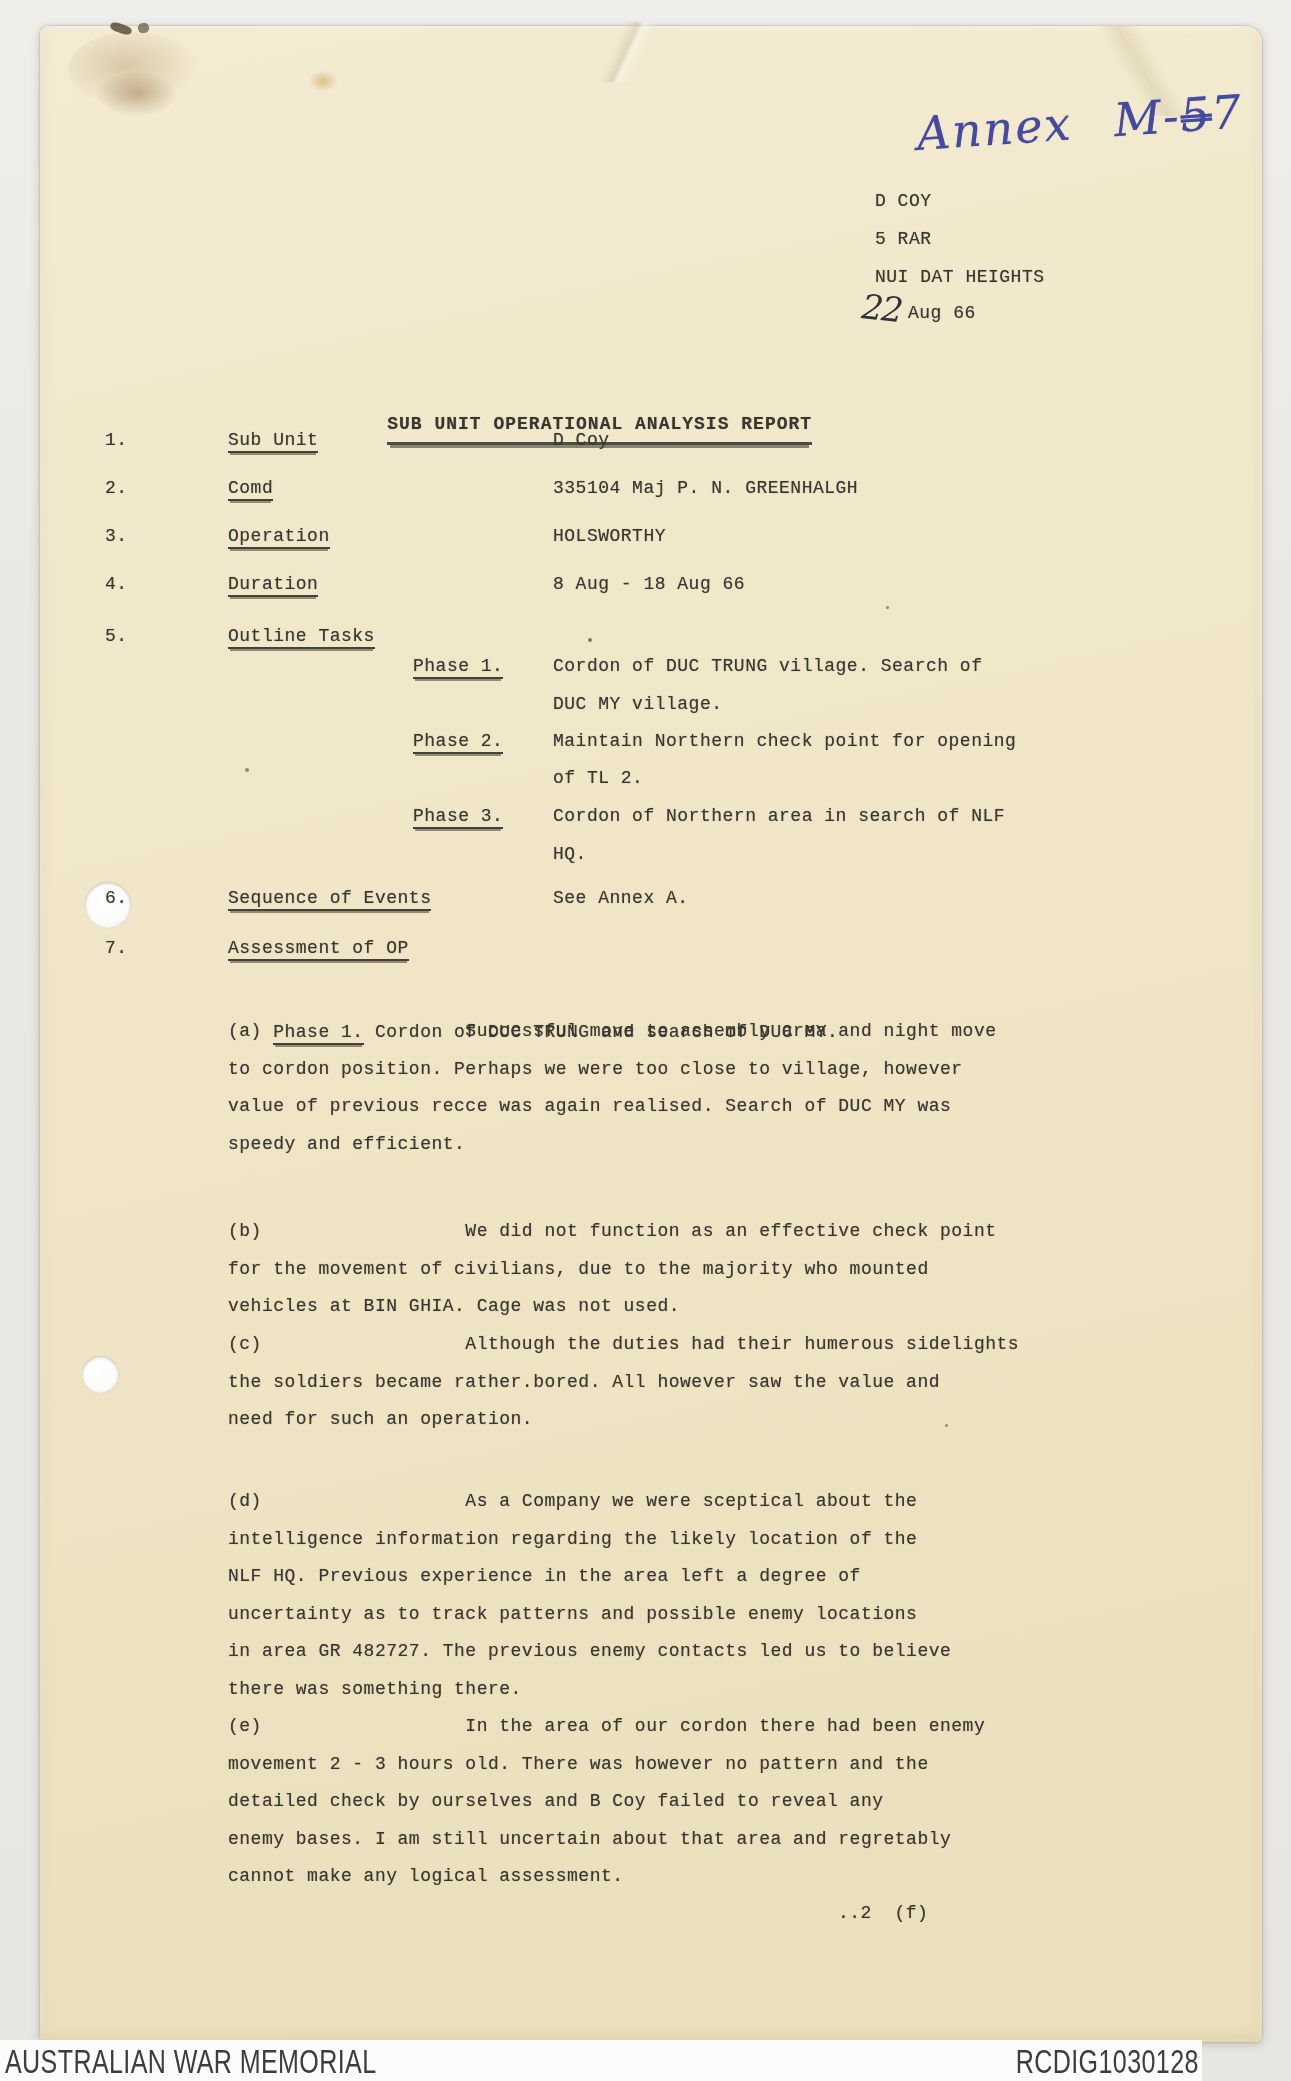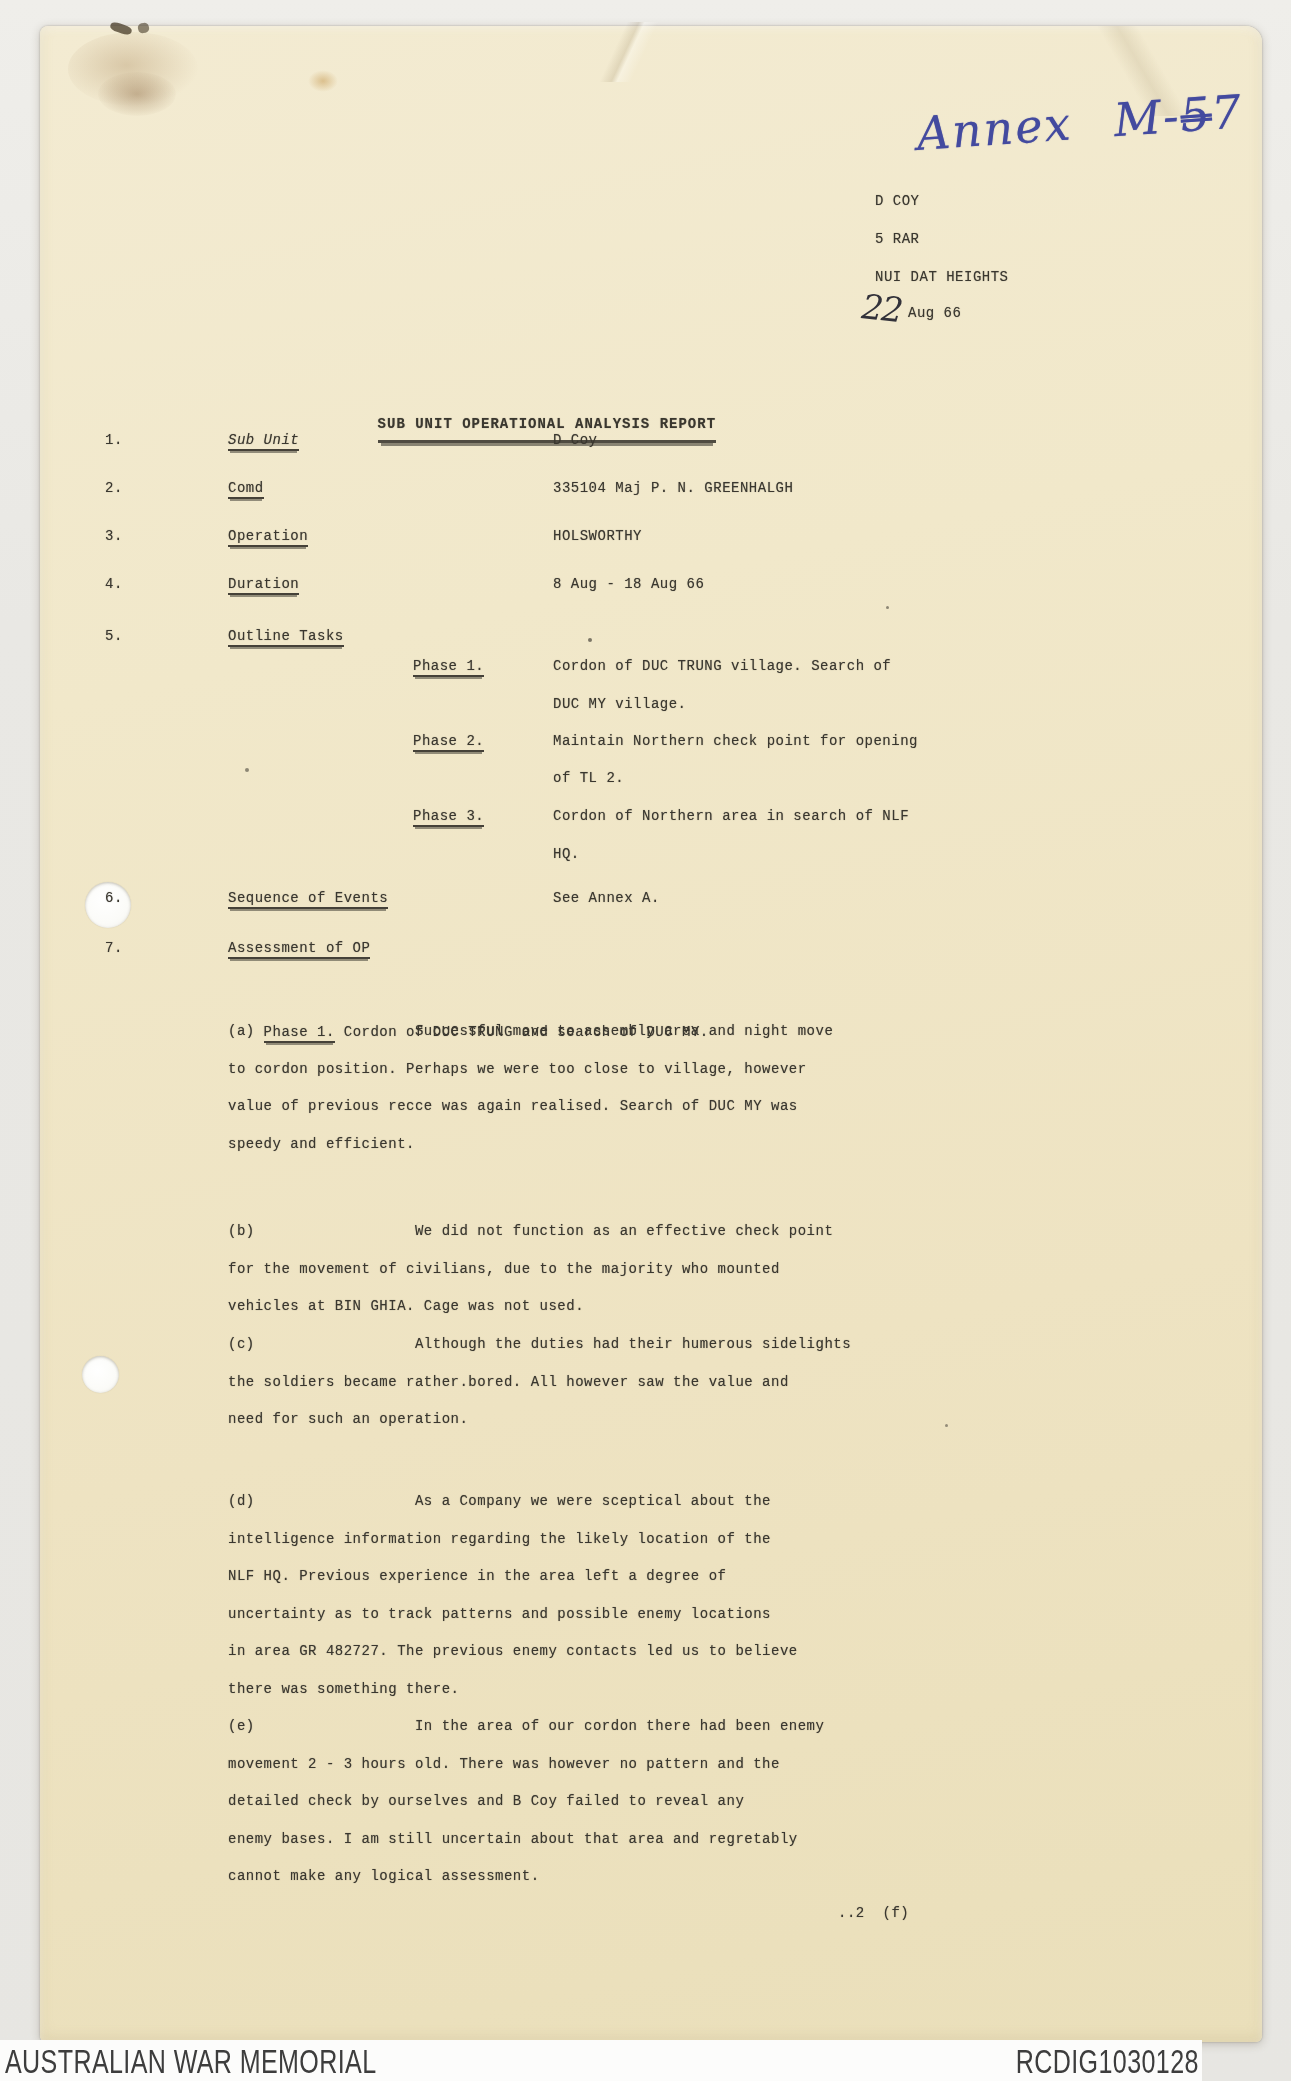--- a/index.html
+++ b/index.html
@@ -11,21 +11,21 @@
   .paper{
     position:absolute;left:40px;top:26px;width:1222px;height:2016px;
     background:linear-gradient(168deg,#f3ebd2 0%,#f1e8ca 30%,#eee3c2 65%,#eadfba 100%);
     border-radius:8px 16px 6px 6px;
     box-shadow:0 2px 10px rgba(70,60,40,0.25), 0 0 2px rgba(60,50,30,0.35),
                inset 0 -4px 14px rgba(160,140,95,0.18), inset 0 3px 8px rgba(255,255,252,0.5);
   }
   .tw{
     position:absolute;
     font-family:"Liberation Mono","DejaVu Sans Mono",monospace;
-    font-size:14px;line-height:37.5px;letter-spacing:0.5px;
+    font-size:18px;line-height:37.5px;letter-spacing:0.5px;
     color:#3a372f;text-shadow:0 0 1px rgba(58,55,47,0.5);
     white-space:pre;
   }
   .para{white-space:pre-wrap;width:965px;}
   .u{border-bottom:2px solid rgba(50,47,40,0.9);box-shadow:0 4px 0 -2px rgba(50,47,40,0.5);padding-bottom:1px;}
   .u-title{border-bottom:3px solid rgba(50,47,40,0.85);box-shadow:0 6px 0 -3px rgba(50,47,40,0.55);padding-bottom:8px;}
   .bold{font-weight:bold;letter-spacing:1px;}
   .punch{
     position:absolute;border-radius:50%;
     background:radial-gradient(circle at 42% 38%, #ffffff 0%, #fbfbf8 60%, #f2f1ec 100%);
@@ -91,21 +91,21 @@
   <div class="tw" style="left:835px;top:195px;">5 RAR</div>
   <div class="tw" style="left:835px;top:233px;">NUI DAT HEIGHTS</div>
   <div class="hand-digits">22</div>
   <div class="tw" style="left:868px;top:269px;">Aug 66</div>
 
   <div class="tw bold" style="left:300px;top:342px;">
     <span class="u-title">SUB UNIT OPERATIONAL ANALYSIS REPORT</span>
   </div>
 
   <div class="tw" style="left:65px;top:396px;">1.</div>
-  <div class="tw" style="left:188px;top:396px;font-style:italic;"><span class="u">Sub Unit</span></div>
+  <div class="tw" style="left:188px;top:396px;"><span class="u">Sub Unit</span></div>
   <div class="tw" style="left:513px;top:396px;">D Coy</div>
 
   <div class="tw" style="left:65px;top:444px;">2.</div>
   <div class="tw" style="left:188px;top:444px;"><span class="u">Comd</span></div>
   <div class="tw" style="left:513px;top:444px;">335104 Maj P. N. GREENHALGH</div>
 
   <div class="tw" style="left:65px;top:492px;">3.</div>
   <div class="tw" style="left:188px;top:492px;"><span class="u">Operation</span></div>
   <div class="tw" style="left:513px;top:492px;">HOLSWORTHY</div>
 

